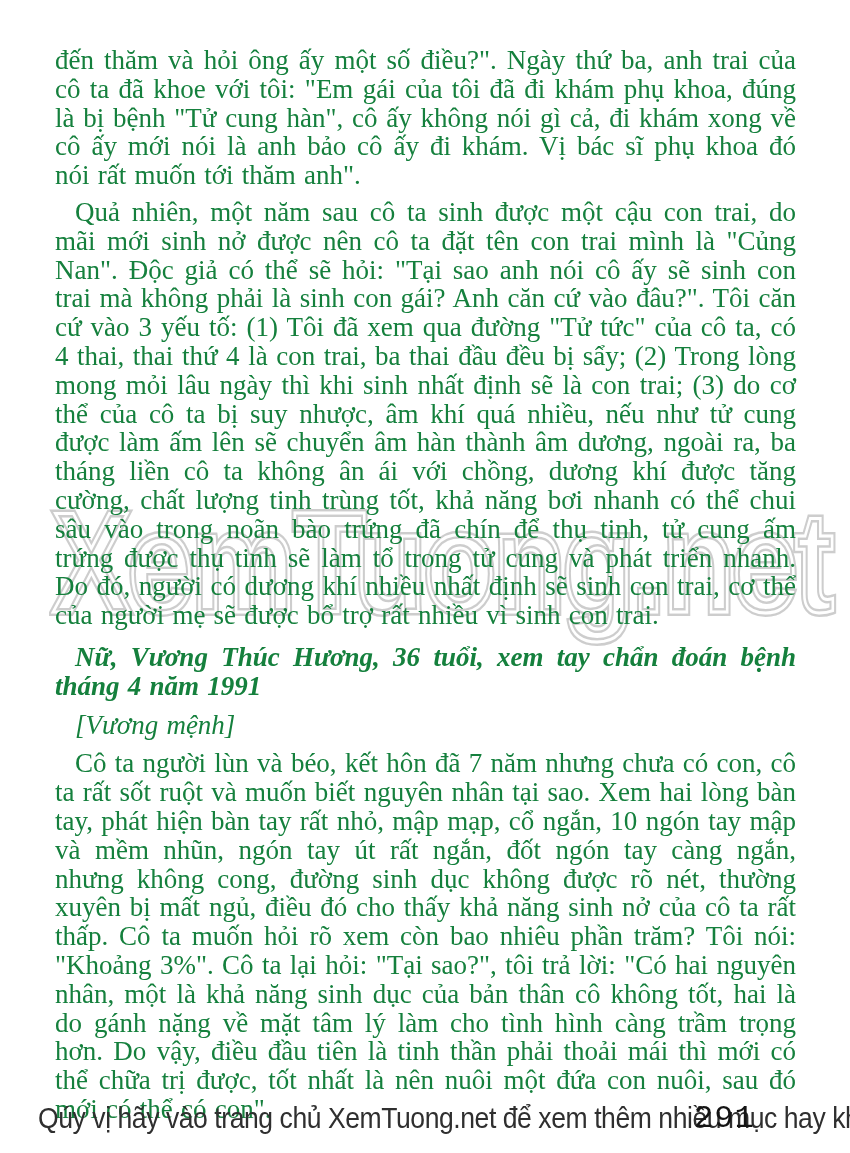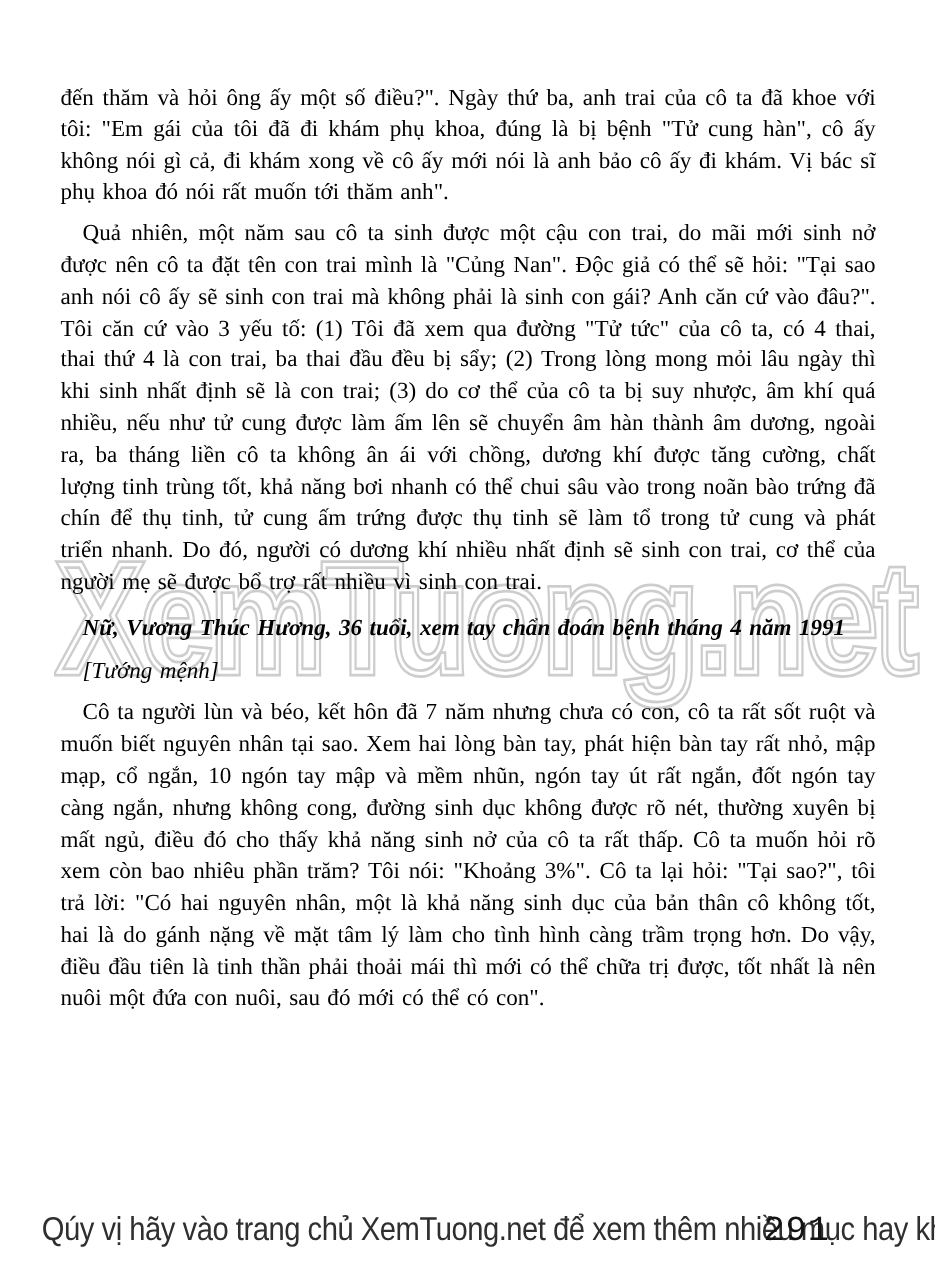--- a/index.html
+++ b/index.html
@@ -17,22 +17,22 @@
     font-weight:700; font-size:142px; line-height:1; letter-spacing:-3px;
     transform:scaleX(0.83); transform-origin:left top;
     color:transparent;
   }
   .wm-outer { -webkit-text-stroke:8px #cbcbcb; opacity:0.95; }
   .wm-inner { -webkit-text-stroke:3px #ffffff; }
 
   
   .content {
     position:absolute; left:55px; top:46px; width:741px; z-index:2;
-    font-size:21px; line-height:28.8px; color:#000000;
-    text-align:justify; word-spacing:1.5px;margin-top:28px;
+    font-size:27px; line-height:28.8px; color:#15803d;
+    text-align:justify; word-spacing:1.5px;
   }
   .para { margin:0; }
   .indent { text-indent:20px; }
   .gap-s { margin-top:8px; }
   .gap-m { margin-top:10px; }
   .heading {
     margin:13px 0 0 0; font-weight:bold; font-style:italic;
     text-indent:20px; text-align:justify;
   }
   .subheading { margin:10px 0 0 0; font-style:italic; text-indent:20px; }
@@ -59,21 +59,21 @@
 
   <div class="watermark" aria-hidden="true">
     <div class="wm-layer wm-outer">XemTuong.net</div>
     <div class="wm-layer wm-inner">XemTuong.net</div>
   </div>
 
   <div class="content">
     <p class="para">đến thăm và hỏi ông ấy một số điều?". Ngày thứ ba, anh trai của cô ta đã khoe với tôi: "Em gái của tôi đã đi khám phụ khoa, đúng là bị bệnh "Tử cung hàn", cô ấy không nói gì cả, đi khám xong về cô ấy mới nói là anh bảo cô ấy đi khám. Vị bác sĩ phụ khoa đó nói rất muốn tới thăm anh".</p>
     <p class="para indent gap-s">Quả nhiên, một năm sau cô ta sinh được một cậu con trai, do mãi mới sinh nở được nên cô ta đặt tên con trai mình là "Củng Nan". Độc giả có thể sẽ hỏi: "Tại sao anh nói cô ấy sẽ sinh con trai mà không phải là sinh con gái? Anh căn cứ vào đâu?". Tôi căn cứ vào 3 yếu tố: (1) Tôi đã xem qua đường "Tử tức" của cô ta, có 4 thai, thai thứ 4 là con trai, ba thai đầu đều bị sẩy; (2) Trong lòng mong mỏi lâu ngày thì khi sinh nhất định sẽ là con trai; (3) do cơ thể của cô ta bị suy nhược, âm khí quá nhiều, nếu như tử cung được làm ấm lên sẽ chuyển âm hàn thành âm dương, ngoài ra, ba tháng liền cô ta không ân ái với chồng, dương khí được tăng cường, chất lượng tinh trùng tốt, khả năng bơi nhanh có thể chui sâu vào trong noãn bào trứng đã chín để thụ tinh, tử cung ấm trứng được thụ tinh sẽ làm tổ trong tử cung và phát triển nhanh. Do đó, người có dương khí nhiều nhất định sẽ sinh con trai, cơ thể của người mẹ sẽ được bổ trợ rất nhiều vì sinh con trai.</p>
     <p class="heading">Nữ, Vương Thúc Hương, 36 tuổi, xem tay chẩn đoán bệnh tháng 4 năm 1991</p>
-    <p class="subheading">[Tướng mệnh]</p>
+    <p class="subheading">[Vương mệnh]</p>
     <p class="para indent gap-m">Cô ta người lùn và béo, kết hôn đã 7 năm nhưng chưa có con, cô ta rất sốt ruột và muốn biết nguyên nhân tại sao. Xem hai lòng bàn tay, phát hiện bàn tay rất nhỏ, mập mạp, cổ ngắn, 10 ngón tay mập và mềm nhũn, ngón tay út rất ngắn, đốt ngón tay càng ngắn, nhưng không cong, đường sinh dục không được rõ nét, thường xuyên bị mất ngủ, điều đó cho thấy khả năng sinh nở của cô ta rất thấp. Cô ta muốn hỏi rõ xem còn bao nhiêu phần trăm? Tôi nói: "Khoảng 3%". Cô ta lại hỏi: "Tại sao?", tôi trả lời: "Có hai nguyên nhân, một là khả năng sinh dục của bản thân cô không tốt, hai là do gánh nặng về mặt tâm lý làm cho tình hình càng trầm trọng hơn. Do vậy, điều đầu tiên là tinh thần phải thoải mái thì mới có thể chữa trị được, tốt nhất là nên nuôi một đứa con nuôi, sau đó mới có thể có con".</p>
   </div>
 
   <div class="page-number">291</div>
 
   <div class="footer">
     <span class="footer-text">Qúy vị hãy vào trang chủ XemTuong.net để xem thêm nhiều mục hay khác</span>
   </div>
 
 </div>

